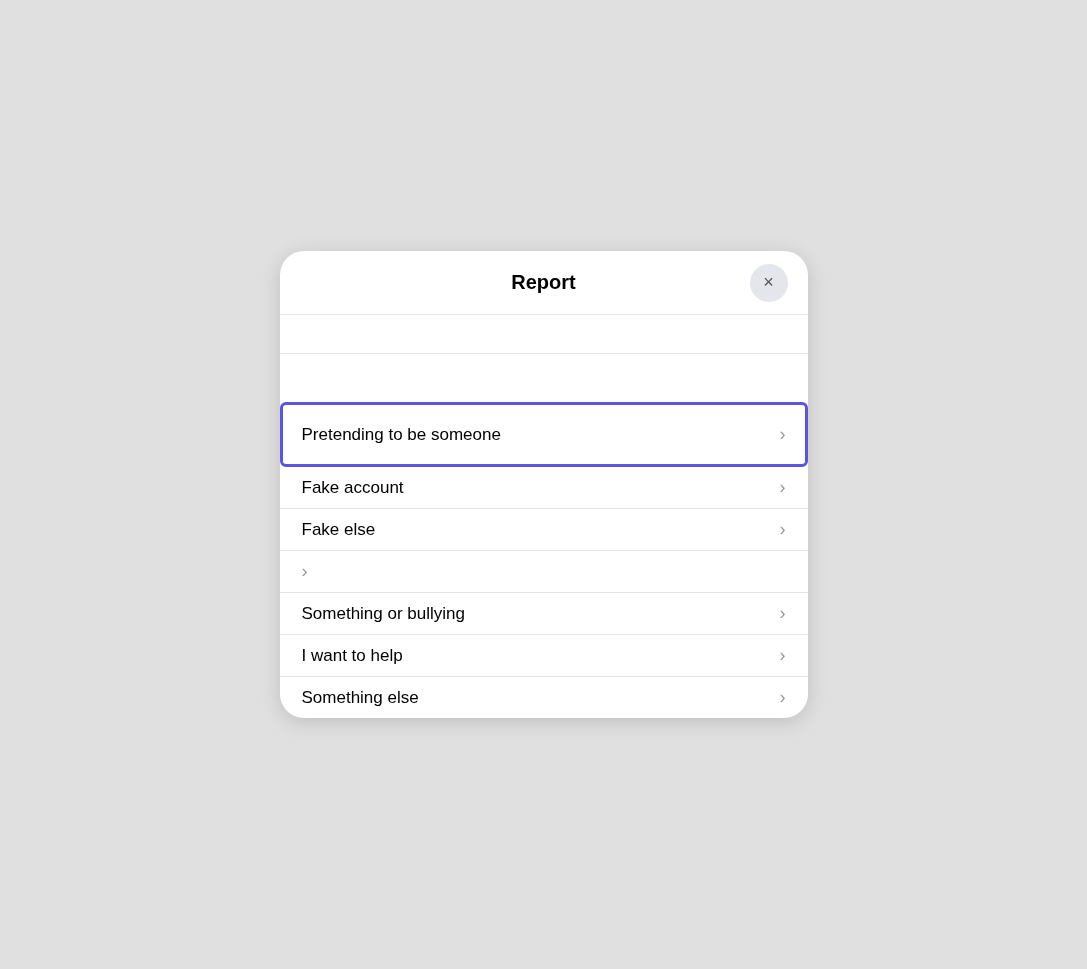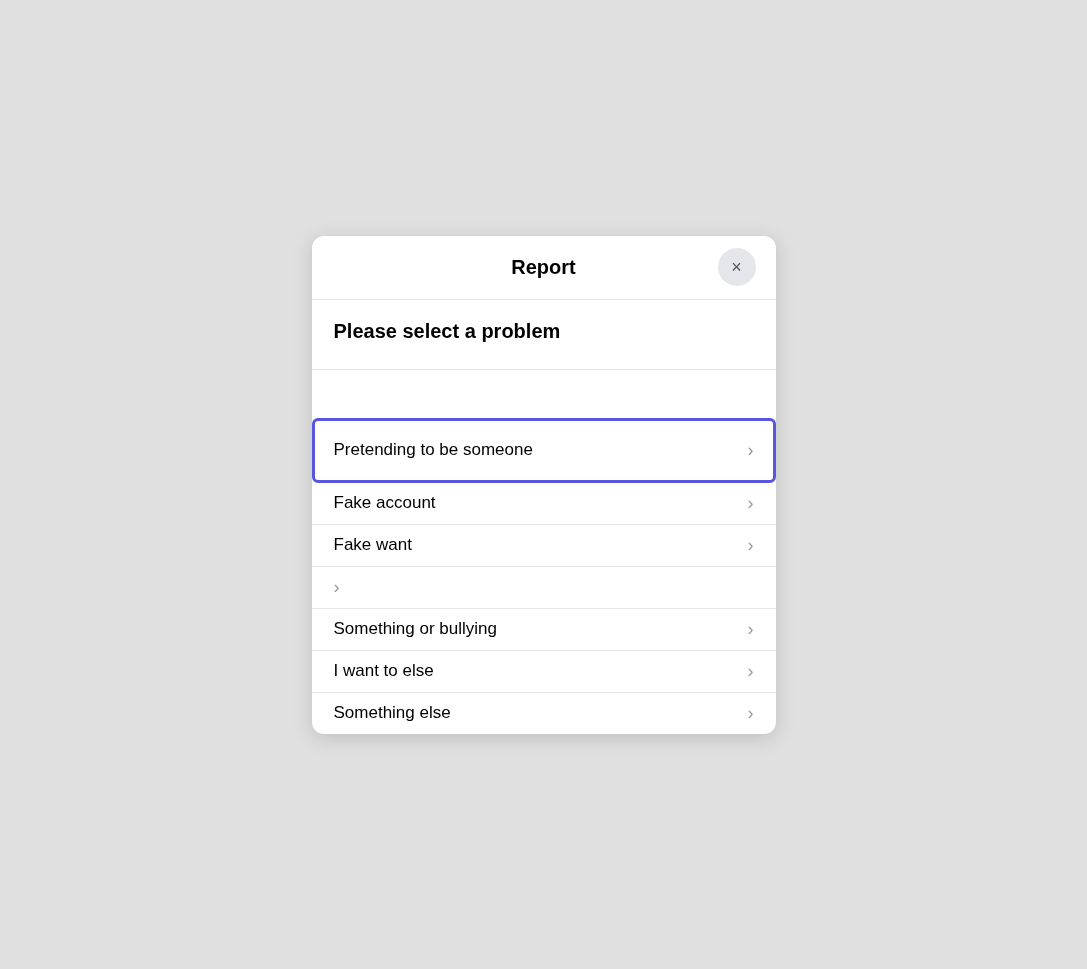--- a/index.html
+++ b/index.html
@@ -12,22 +12,22 @@
       background: #e0e0e0;
       display: flex;
       justify-content: center;
       align-items: center;
       min-height: 100vh;
       font-family: -apple-system, BlinkMacSystemFont, 'Helvetica Neue', Arial, sans-serif;
     }
 
     .modal {
       background: #ffffff;
-      width: 464px;
-      border-radius: 12px;
+      width: 528px;
+      border-radius: 24px;
       overflow: hidden;
       box-shadow: 0 4px 20px rgba(0,0,0,0.15);
     }
 
     .modal-header {
       position: relative;
       display: flex;
       align-items: center;
       justify-content: center;
       padding: 20px 60px;
@@ -128,45 +128,44 @@
 <body>
 
 <div class="modal">
   <div class="modal-header">
     <span class="modal-title">Report</span>
     <button class="close-button">×</button>
   </div>
 
   <div class="modal-body">
     <div class="problem-header">
-      <div class="problem-title">Please select a problem</div>
     </div>
 
     <ul class="menu-list">
     <li class="menu-item selected">
           <span class="menu-item-label">Pretending to be someone</span>
           <span class="chevron-icon">›</span>
         </li>
         <li class="menu-item">
           <span class="menu-item-label">Fake account</span>
           <span class="chevron-icon">›</span>
         </li>
         <li class="menu-item">
-          <span class="menu-item-label">Fake want</span>
+          <span class="menu-item-label">Fake else</span>
           <span class="chevron-icon">›</span>
         </li>
         <li class="menu-item">
           <span class="chevron-icon">›</span>
         </li>
         <li class="menu-item">
           <span class="menu-item-label">Something or bullying</span>
           <span class="chevron-icon">›</span>
         </li>
         <li class="menu-item">
-          <span class="menu-item-label">I want to else</span>
+          <span class="menu-item-label">I want to help</span>
           <span class="chevron-icon">›</span>
         </li>
         <li class="menu-item">
           <span class="menu-item-label">Something else</span>
           <span class="chevron-icon">›</span>
         </li>
       </ul>
   </div>
 </div>
 

